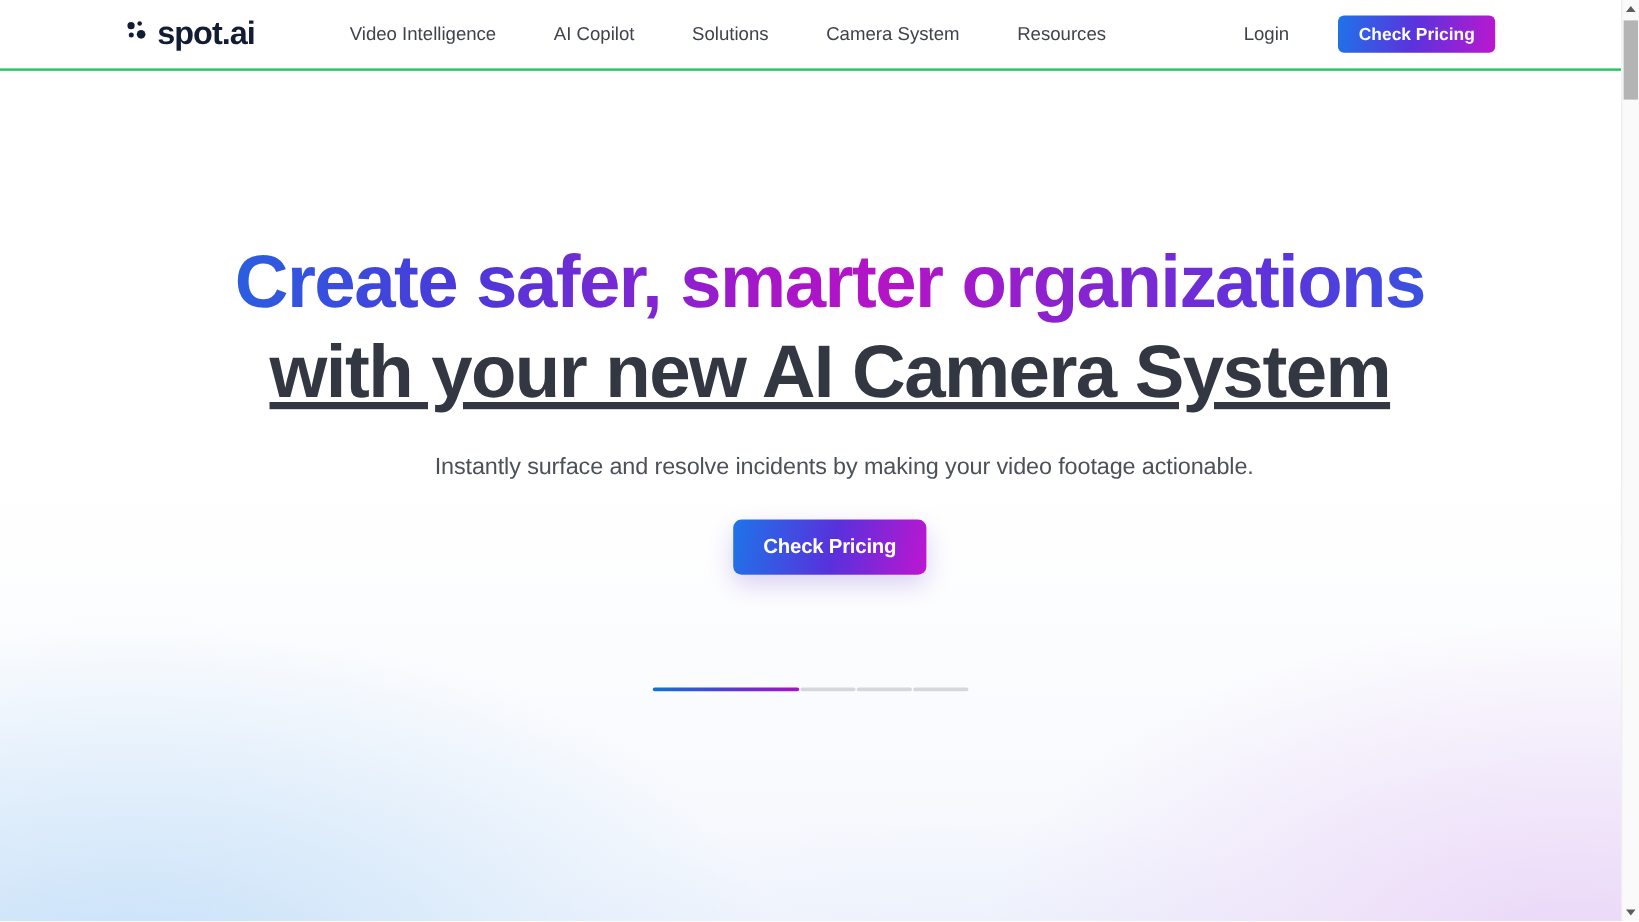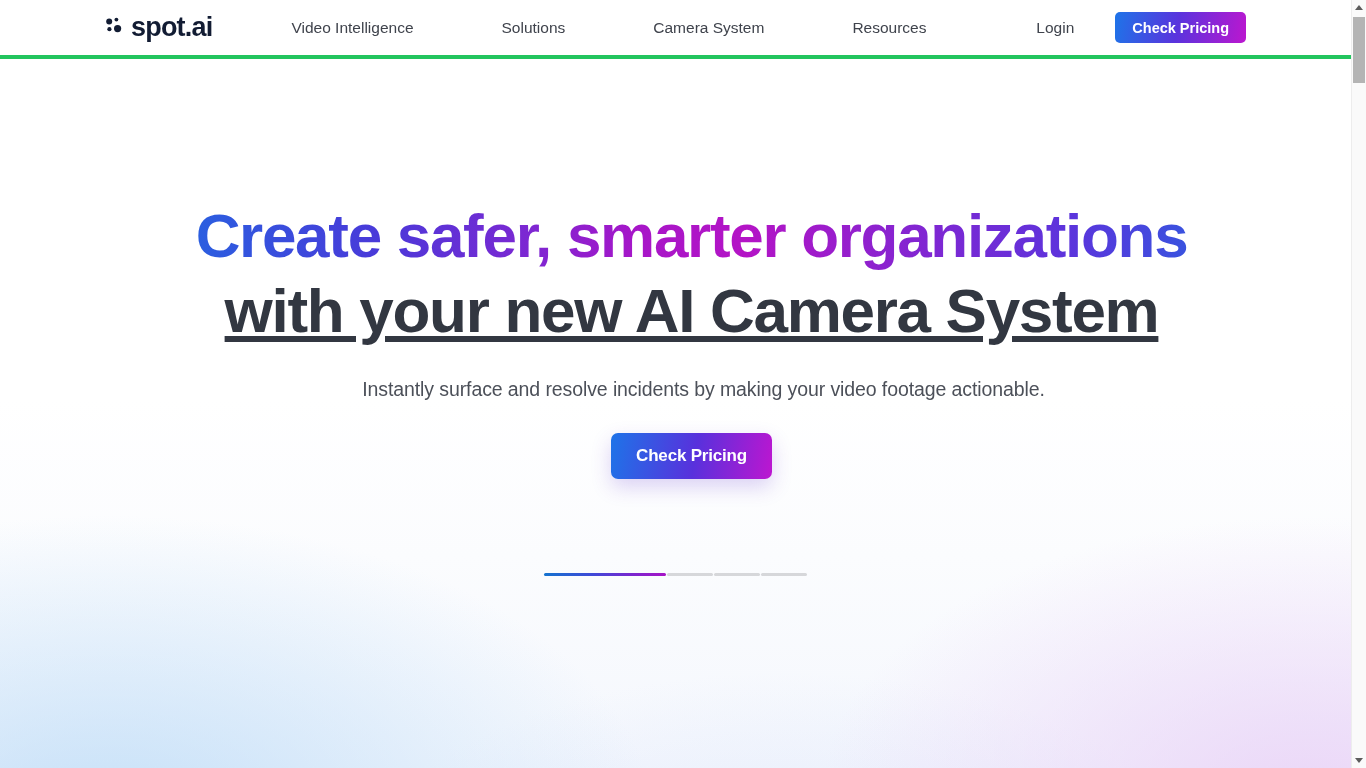--- a/index.html
+++ b/index.html
@@ -25,21 +25,21 @@
     overflow:hidden;
     background:#ffffff;
   }
 
   
   #header {
     position:absolute;
     top:0; left:0;
     width:1351px; height:59px;
     background:#ffffff;
-    border-bottom:4px solid #22c55e;
+    border-bottom:2px solid #22c55e;
     display:flex;
     align-items:center;
     z-index:20;
   }
 
   .logo-wrap {
     display:flex;
     align-items:center;
     margin-left:103px;
     cursor:pointer;
@@ -52,21 +52,20 @@
     letter-spacing:-0.8px;
     color:#121c33;
     margin-left:4px;
     line-height:1;
   }
 
   .nav {
     display:flex;
     align-items:center;
     margin-left:55px;
-    gap:40px;
   }
   .nav-item {
     font-size:15.5px;
     color:#3f434c;
     padding:0 24px;
     white-space:nowrap;
     cursor:pointer;
     line-height:59px;
   }
 
@@ -261,20 +260,21 @@
             <circle cx="13.4" cy="5.6" r="1.9" fill="#121c33"></circle>
             <circle cx="14.6" cy="14.6" r="3.6" fill="#121c33"></circle>
             <circle cx="6.4" cy="15.2" r="2.1" fill="#121c33"></circle>
           </svg>
         </span>
         <span class="logo-word">spot.ai</span>
       </div>
 
       <nav class="nav">
         <div class="nav-item">Video Intelligence</div>
+        <div class="nav-item">AI Copilot</div>
         <div class="nav-item">Solutions</div>
         <div class="nav-item">Camera System</div>
         <div class="nav-item">Resources</div>
       </nav>
 
       <div class="header-right">
         <a class="login-link" href="#">Login</a>
         <button class="header-cta">Check Pricing</button>
       </div>
 

